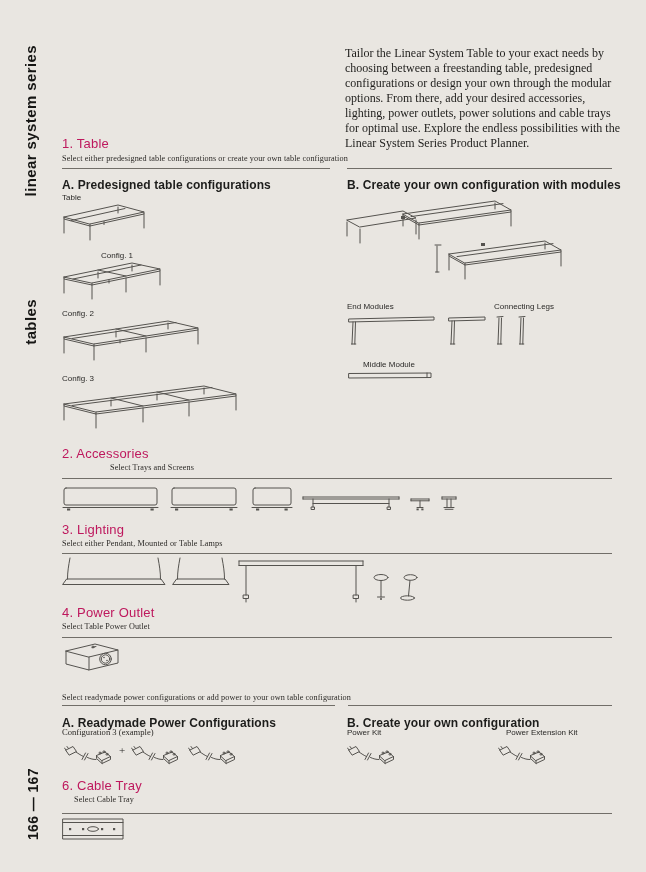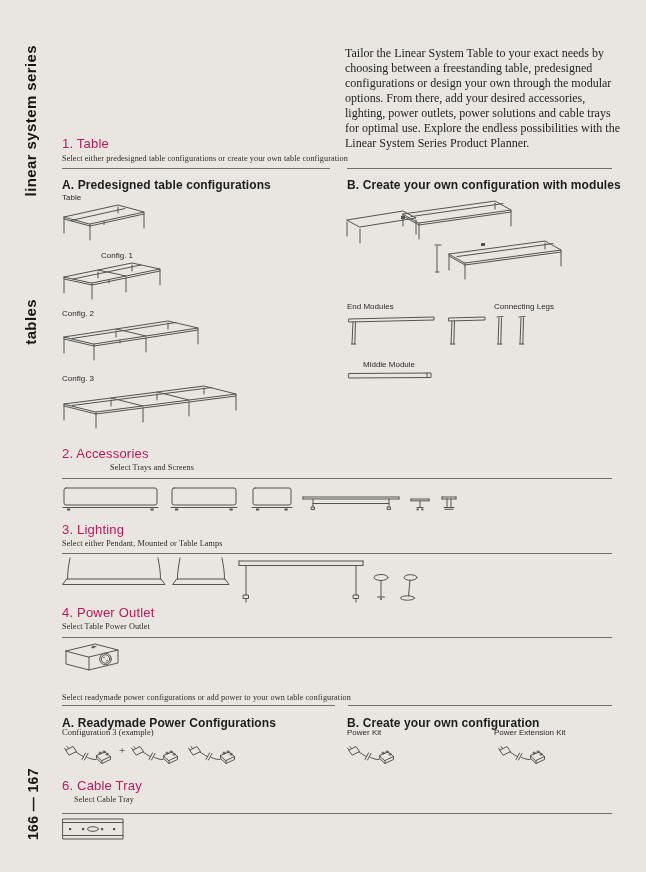--- a/index.html
+++ b/index.html
@@ -233,21 +233,21 @@
   <svg class="abs" style="left:188px;top:741px;" width="48" height="27">
       <use href="#sym-cable"></use>
     </svg>
 
   <div class="abs col-label" style="left:347px;top:716px;text-align:center;">B. Create your own configuration</div>
   <div class="abs item-label" style="left:347px;top:728px;">Power Kit</div>
   <svg class="abs" style="left:347px;top:741px;" width="48" height="27">
       <use href="#sym-cable"></use>
     </svg>
 
-  <div class="abs item-label" style="left:494px;top:728px;">Power Extension Kit</div>
+  <div class="abs item-label" style="left:506px;top:728px;">Power Extension Kit</div>
   <svg class="abs" style="left:498px;top:741px;" width="48" height="27">
       <use href="#sym-cable"></use>
     </svg>
 
   <div class="abs sec-title" style="left:62px;top:778px;">6. Cable Tray</div>
   <div class="abs sec-sub" style="left:62px;top:795px;padding-left:12px;">Select Cable Tray</div>
   <div class="abs h-rule" style="left:62px;top:813px;width:550px;"></div>
 
   <svg class="abs" style="left:62px;top:818px;" width="62" height="22" viewBox="0 0 62 22">
     <rect class="d" x="1" y="1" width="60" height="20"></rect>

